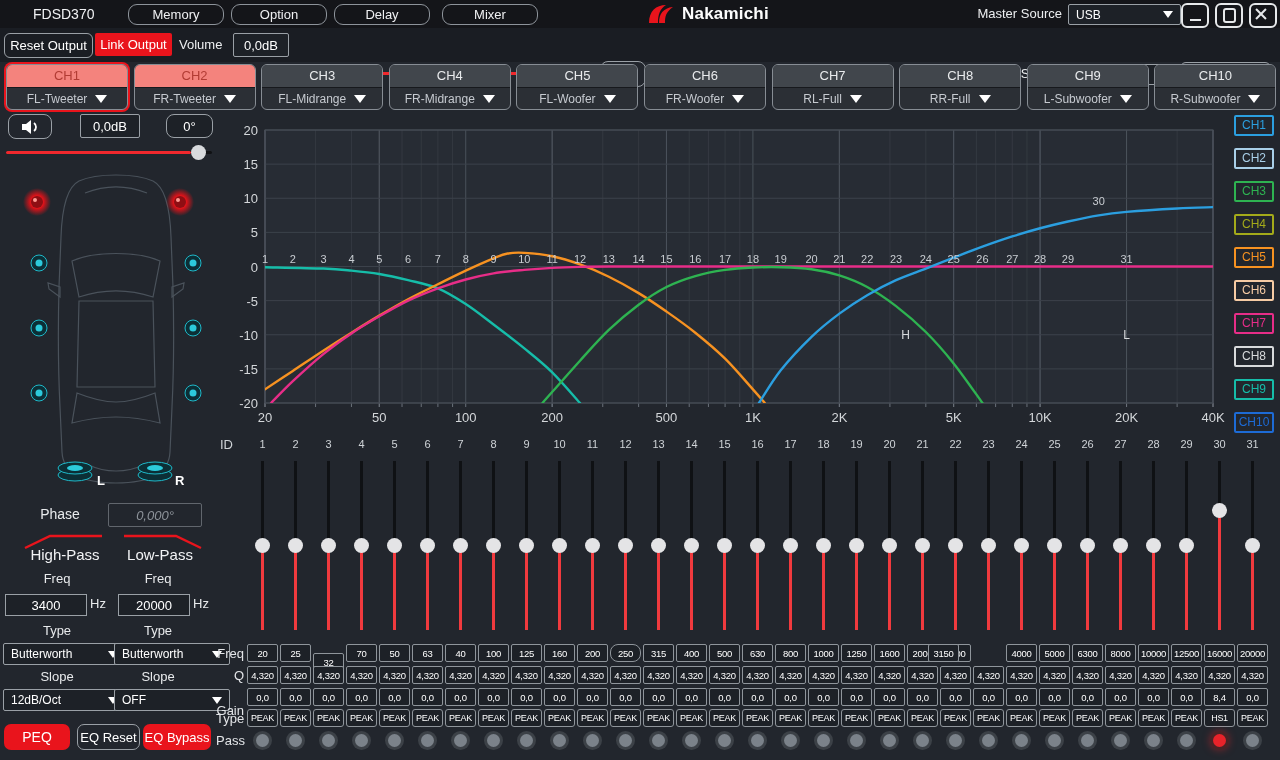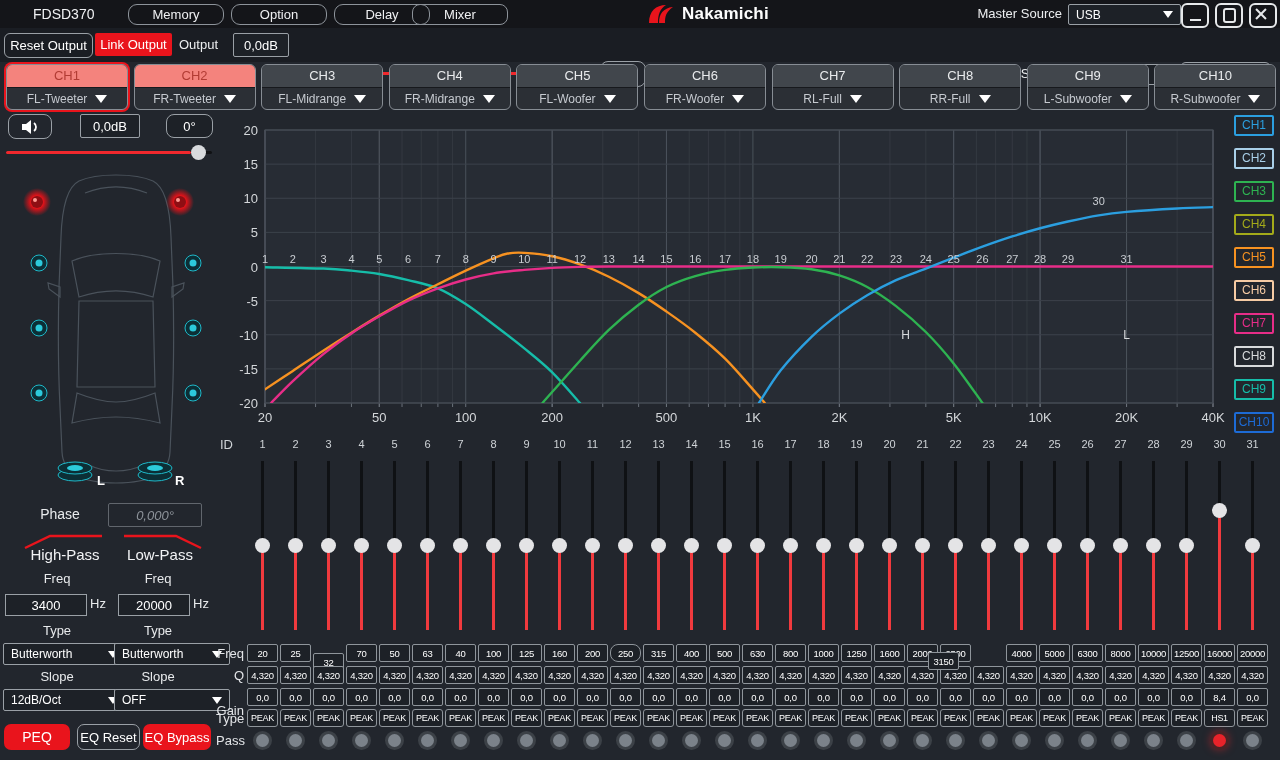--- a/index.html
+++ b/index.html
@@ -119,21 +119,21 @@
 </style>
 </head>
 <body>
 
 <div id="titlebar" class="abs">
   <div id="app-title" class="abs">FDSD370</div>
   <div id="menu-btns">
       <div class="abs menu-btn" style="left: 128px;">Memory</div>
       <div class="abs menu-btn" style="left: 231px;">Option</div>
       <div class="abs menu-btn" style="left: 334px;">Delay</div>
-      <div class="abs menu-btn" style="left: 412px; border-radius: 8px;">Mixer</div>
+      <div class="abs menu-btn" style="left: 442px;">Mixer</div>
     </div>
   <div id="brand" class="abs">
     <svg width="30" height="22" viewBox="0 0 30 22">
       <path d="M3 20 C3 8 10 2 20 2 C14 6 12 11 12 20 Z" fill="#e8141c"></path>
       <path d="M13 20 C13 11 17 5 27 4 C20 9 19 13 19 20 Z" fill="#e8141c"></path>
     </svg>
     <span id="brand-text">Nakamichi</span>
   </div>
   <div id="master-source-label" class="abs">Master Source</div>
   <div id="master-source-dd" class="abs dd">
@@ -148,21 +148,21 @@
     </div>
   <div id="win-close" class="abs winbtn">
       <span class="x1"></span>
       <span class="x2"></span>
     </div>
 </div>
 
 <div id="controlbar" class="abs">
   <div id="reset-output" class="abs cbtn">Reset Output</div>
   <div id="link-output" class="abs">Link Output</div>
-  <div id="volume-label" class="abs">Output</div>
+  <div id="volume-label" class="abs">Volume</div>
   <div id="volume-value" class="abs fld">0,0dB</div>
   <div id="vol-slider" class="abs hslider">
     <div class="track"></div>
     <div class="fill" style="width: 252.9px;"></div>
     <div class="knob" style="left: 252.9px;"></div>
   </div>
   <div id="mute-main" class="abs">
     <svg width="20" height="16" viewBox="0 0 20 16">
       <path d="M2 5 h4 l5 -4 v14 l-5 -4 h-4 z" fill="#fff"></path>
       <path d="M14 4 a5 5 0 0 1 0 8" stroke="#fff" stroke-width="1.8" fill="none"></path>
@@ -737,21 +737,21 @@
       <div class="sl-knob" style="left: 732px; top: 101px;"></div>
       <div class="eq-cell" style="left: 724px; top: 207px;">2500</div>
       <div class="eq-cell" style="left: 724px; top: 229px;">4,320</div>
       <div class="eq-cell" style="left: 724px; top: 251px;">0,0</div>
       <div class="eq-cell eq-type" style="left: 724px; top: 272px;">PEAK</div>
       <div class="pass-dot" style="left: 733px; top: 297px;"></div>
       <div class="band-num" style="left: 757.5px;">23</div>
       <div class="sl-track" style="left: 771px;"></div>
       <div class="sl-fill" style="left: 771px; top: 108.5px; height: 84.5px;"></div>
       <div class="sl-knob" style="left: 765px; top: 101px;"></div>
-      <div class="eq-cell" style="left: 712px; top: 207px; margin-top: 8px;">3150</div>
+      <div class="eq-cell" style="left: 712px; top: 207px;">3150</div>
       <div class="eq-cell" style="left: 757px; top: 229px;">4,320</div>
       <div class="eq-cell" style="left: 757px; top: 251px;">0,0</div>
       <div class="eq-cell eq-type" style="left: 757px; top: 272px;">PEAK</div>
       <div class="pass-dot" style="left: 766px; top: 297px;"></div>
       <div class="band-num" style="left: 790.5px;">24</div>
       <div class="sl-track" style="left: 804px;"></div>
       <div class="sl-fill" style="left: 804px; top: 108.5px; height: 84.5px;"></div>
       <div class="sl-knob" style="left: 798px; top: 101px;"></div>
       <div class="eq-cell" style="left: 790px; top: 207px;">4000</div>
       <div class="eq-cell" style="left: 790px; top: 229px;">4,320</div>

